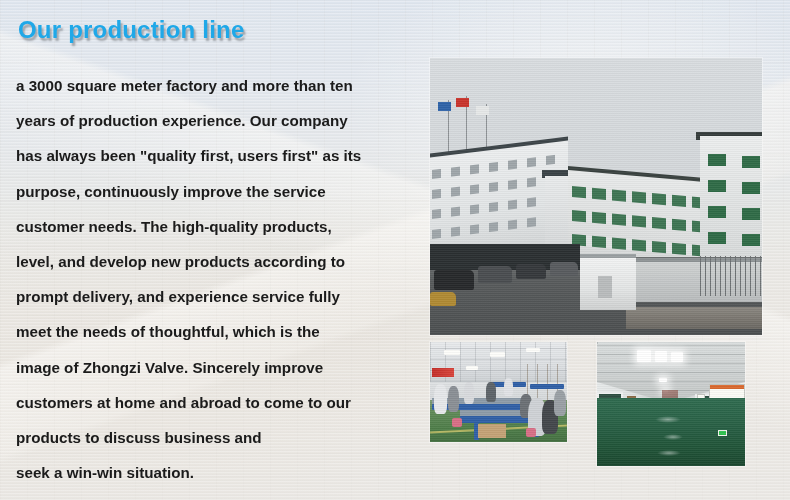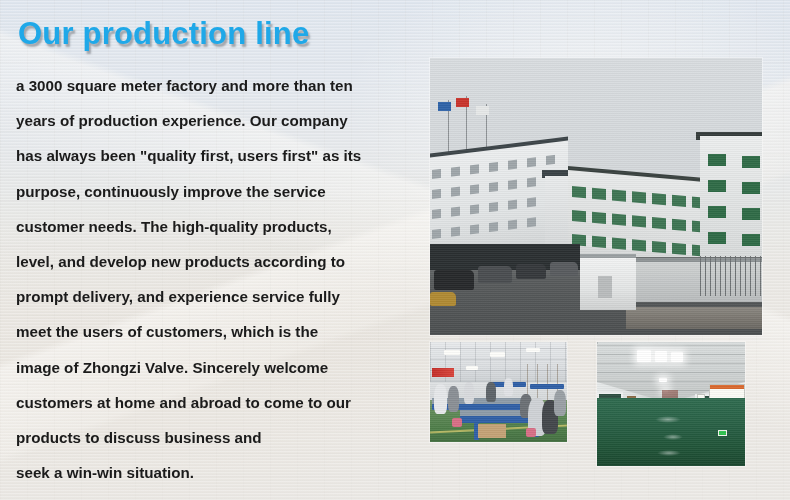--- a/index.html
+++ b/index.html
@@ -53,21 +53,21 @@
       rgba(255,255,255,0) 2px 3px);
     opacity:.85;
   }
   .bg-wash {
     background:linear-gradient(180deg, rgba(255,255,255,.22), rgba(255,255,255,.46));
   }
 
   
   #heading {
     position:absolute; left:18px; top:16px;
-    font-size:31px; font-weight:bold;
+    font-size:24px; font-weight:bold;
     color:#1fa8e8;
     letter-spacing:.2px;
     text-shadow:2px 3px 2px rgba(108,112,116,.55);
     white-space:nowrap;
   }
 
   
   #copy {
     position:absolute; left:16px; top:68px;
     width:408px;
@@ -287,22 +287,22 @@
   <div id="heading">Our production line</div>
 
   <div id="copy">
     <div class="ln">a 3000 square meter factory and more than ten</div>
     <div class="ln">years of production experience. Our company</div>
     <div class="ln">has always been "quality first, users first" as its</div>
     <div class="ln">purpose, continuously improve the service</div>
     <div class="ln">customer needs. The high-quality products,</div>
     <div class="ln">level, and develop new products according to</div>
     <div class="ln">prompt delivery, and experience service fully</div>
-    <div class="ln">meet the users of customers, which is the</div>
-    <div class="ln">image of Zhongzi Valve. Sincerely welcome</div>
+    <div class="ln">meet the needs of thoughtful, which is the</div>
+    <div class="ln">image of Zhongzi Valve. Sincerely improve</div>
     <div class="ln">customers at home and abroad to come to our</div>
     <div class="ln">products to discuss business and</div>
     <div class="ln">seek a win-win situation.</div>
   </div>
 
   <div class="photo" id="photo-main">
     <div class="scene fm-sky"></div>
 
     <div class="pole" style="left:18px; top:42px; height:62px;"></div>
     <div class="pole" style="left:36px; top:38px; height:66px;"></div>

